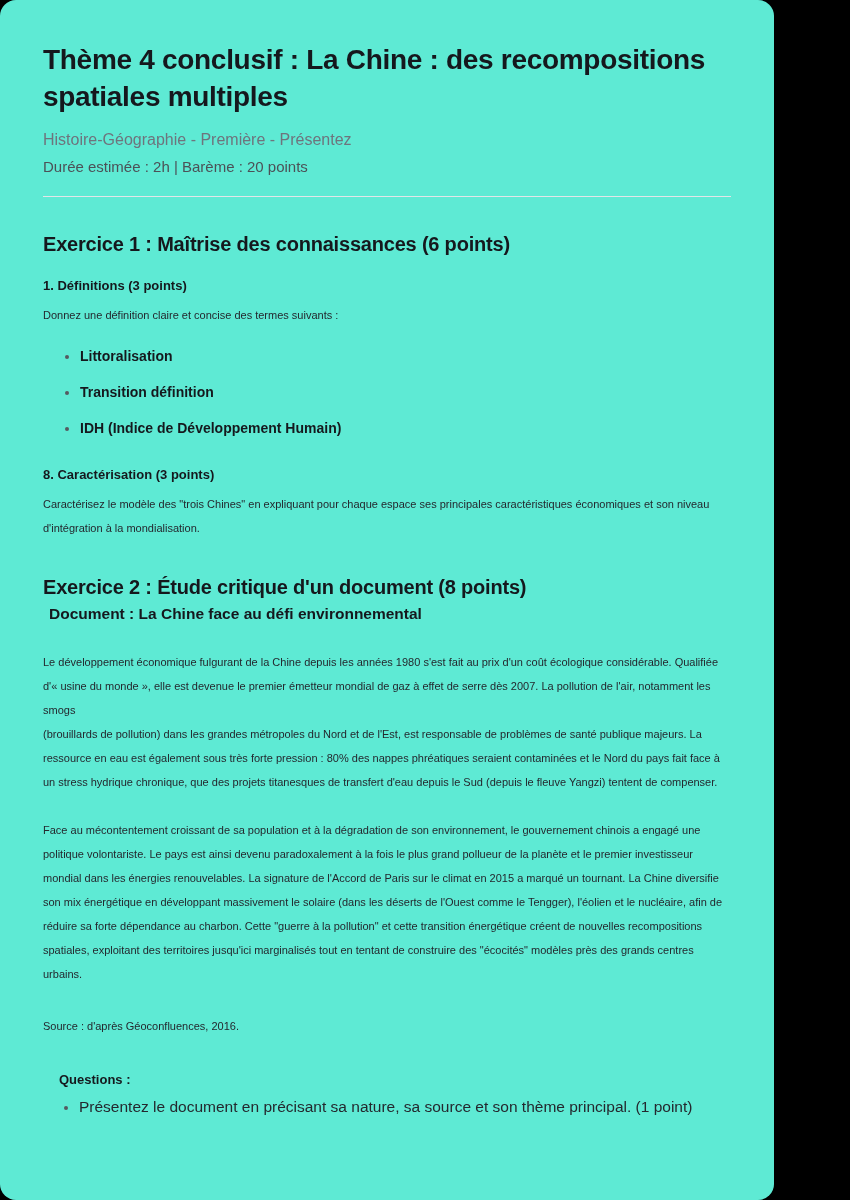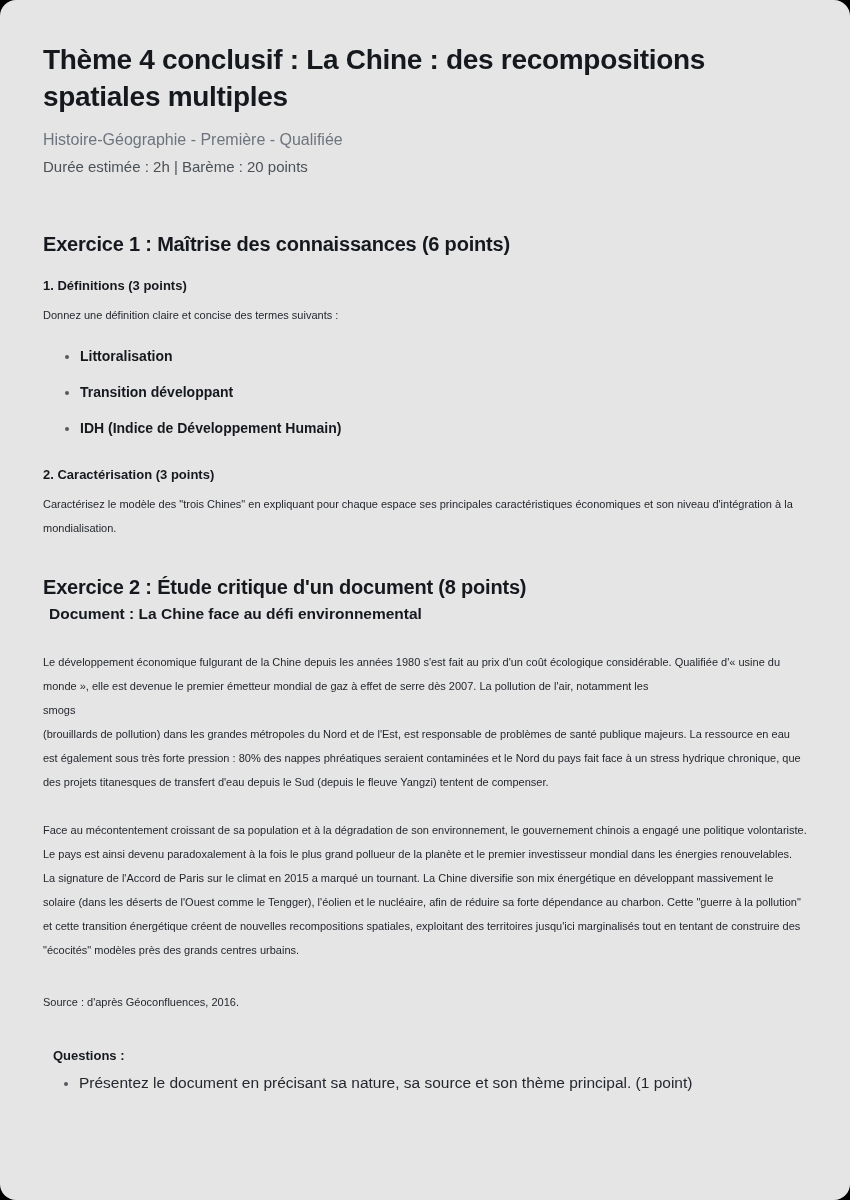--- a/index.html
+++ b/index.html
@@ -6,24 +6,24 @@
   html, body {
     margin: 0;
     padding: 0;
     background: #000000;
     width: 850px;
     height: 1200px;
     font-family: "Liberation Sans", "DejaVu Sans", sans-serif;
   }
   .card {
     position: relative;
-    width: 850px;
+    width: 774px;
     height: 1200px;
     box-sizing: border-box;
-    background: #e5e5e5;
+    background: #5eead4;
     border-radius: 16px;
     padding: 42px 43px 0 43px;
     overflow: hidden;
     color: #24282e;
   }
   
   h1.title {
     margin: 0 0 15px 0;
     font-size: 28px;
     line-height: 1.32;
@@ -86,21 +86,21 @@
     list-style: disc;
   }
   ul.def-list li {
     margin: 0 0 14px 0;
     font-size: 14px;
     font-weight: 700;
     color: #15181d;
     line-height: 22px;
   }
   ul.def-list li::marker { color: #555a60; font-size: 13px; }
-  h3.questions-heading { margin: 34px 0 8px 10px; }
+  h3.questions-heading { margin: 34px 0 8px 16px; }
   ul.q-list {
     margin: 0;
     padding: 0 0 0 36px;
     list-style: disc;
   }
   ul.q-list li {
     margin: 0 0 9px 0;
     font-size: 15.5px;
     font-weight: 400;
     line-height: 24px;
@@ -110,37 +110,37 @@
   ul.q-list li::marker { color: #555a60; font-size: 13px; }
   section { display: block; }
 </style>
 </head>
 <body>
 
 <div class="card">
 
   <header>
     <h1 class="title">Thème 4 conclusif : La Chine : des recompositions spatiales multiples</h1>
-    <p class="subtitle">Histoire-Géographie - Première - Qualifiée</p>
+    <p class="subtitle">Histoire-Géographie - Première - Présentez</p>
     <p class="meta">Durée estimée : 2h | Barème : 20 points</p>
     <hr class="divider">
   </header>
 
   <section>
     <h2 class="h2">Exercice 1 : Maîtrise des connaissances (6 points)</h2>
 
     <h3 class="h3">1. Définitions (3 points)</h3>
     <p class="body intro">Donnez une définition claire et concise des termes suivants :</p>
     <ul class="def-list">
       <li>Littoralisation</li>
-      <li>Transition développant</li>
+      <li>Transition définition</li>
       <li>IDH (Indice de Développement Humain)</li>
     </ul>
 
-    <h3 class="h3 h3-spaced">2. Caractérisation (3 points)</h3>
+    <h3 class="h3 h3-spaced">8. Caractérisation (3 points)</h3>
     <p class="body">Caractérisez le modèle des "trois Chines" en expliquant pour chaque espace ses principales caractéristiques économiques et son niveau d'intégration à la mondialisation.</p>
   </section>
 
   <section>
     <h2 class="h2">Exercice 2 : Étude critique d'un document (8 points)</h2>
     <p class="doc-label">Document : La Chine face au défi environnemental</p>
 
     <p class="body"><span>Le développement économique fulgurant de la Chine depuis les années 1980 s'est fait au prix d'un coût écologique considérable. Qualifiée d'« usine du monde », elle est devenue le premier émetteur mondial de gaz à effet de serre dès 2007. La pollution de l'air, notamment les</span><br>
       <span>smogs</span><br>
       <span>(brouillards de pollution) dans les grandes métropoles du Nord et de l'Est, est responsable de problèmes de santé publique majeurs. La ressource en eau est également sous très forte pression : 80% des nappes phréatiques seraient contaminées et le Nord du pays fait face à un stress hydrique chronique, que des projets titanesques de transfert d'eau depuis le Sud (depuis le fleuve Yangzi) tentent de compenser.</span></p>

